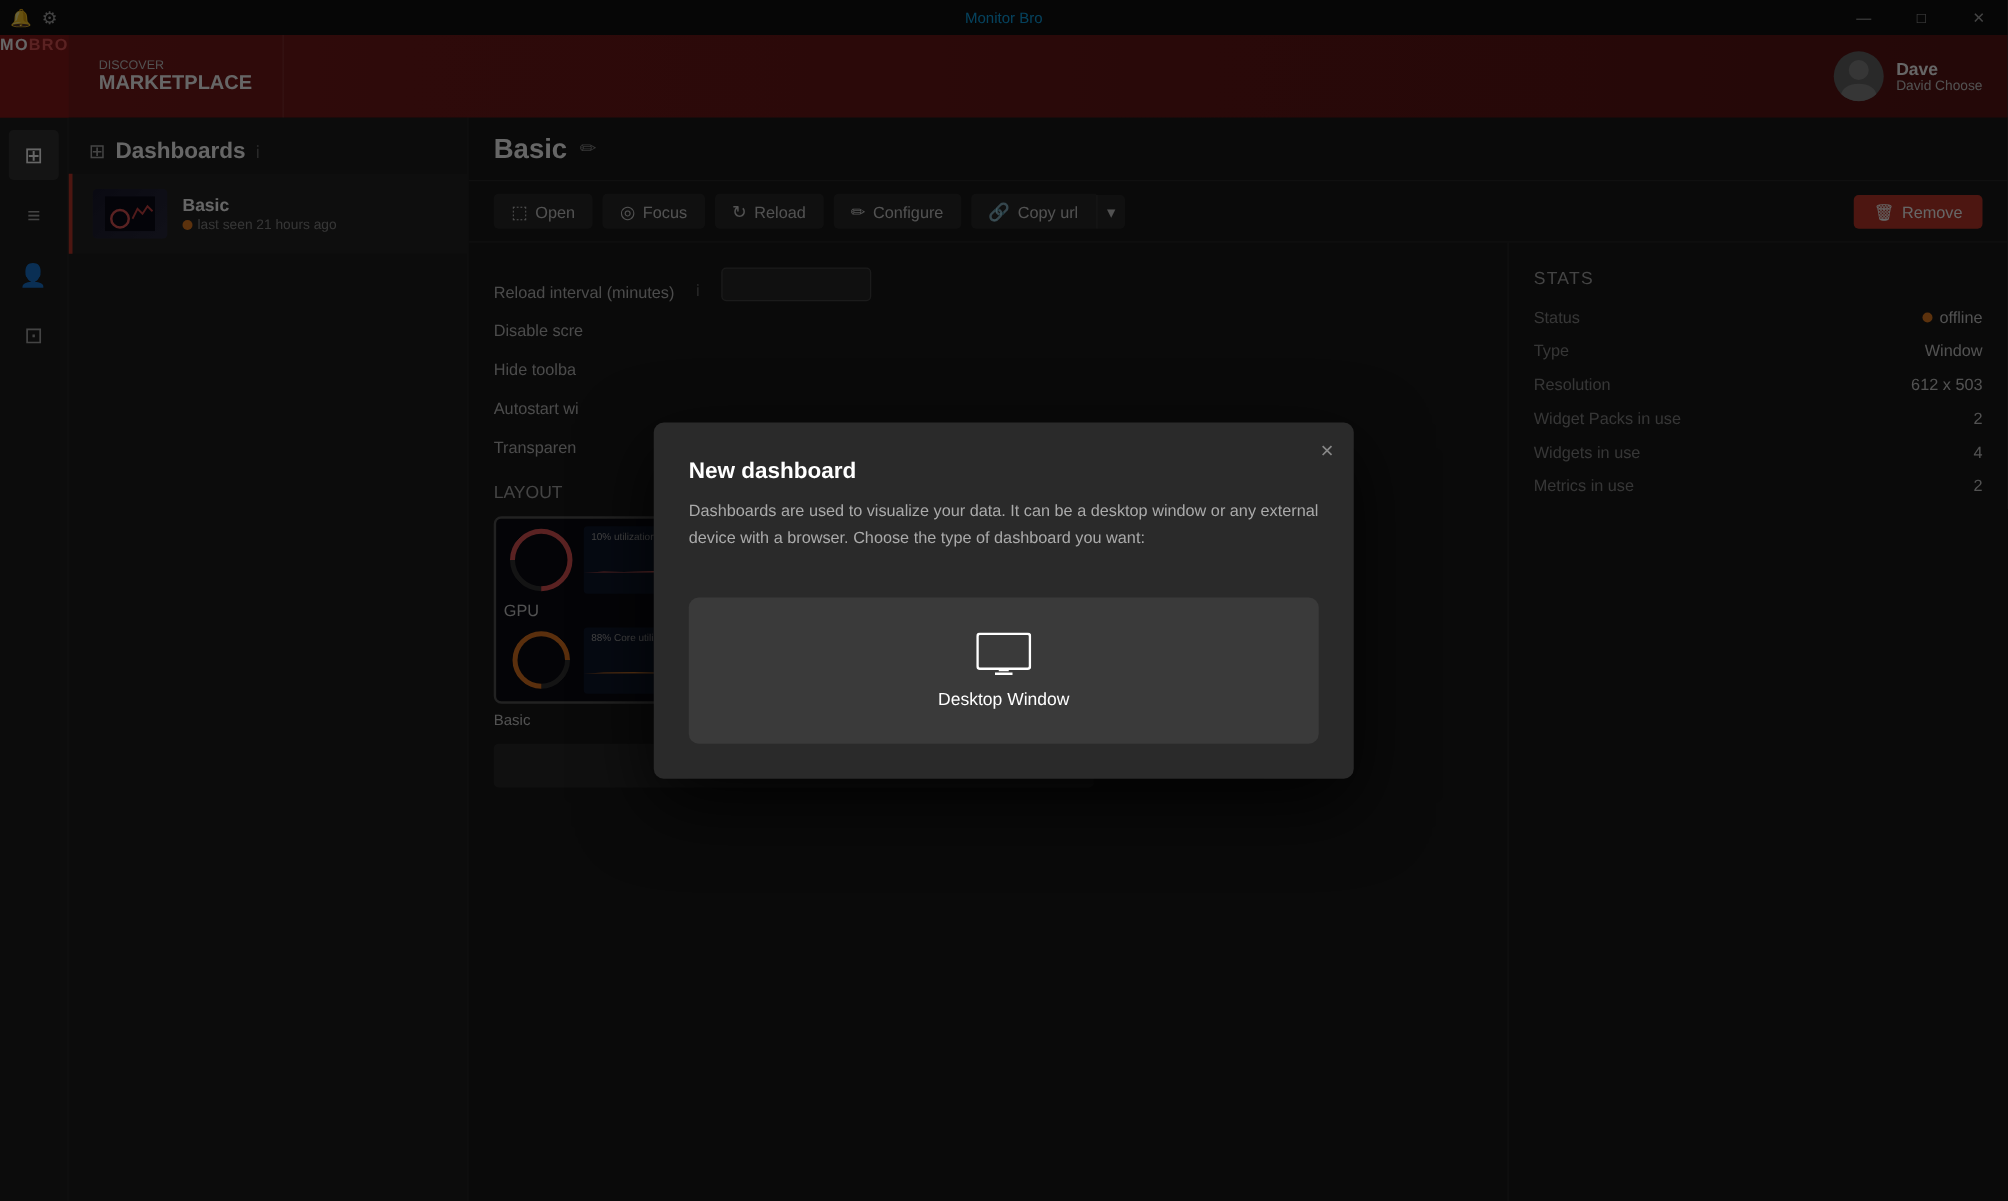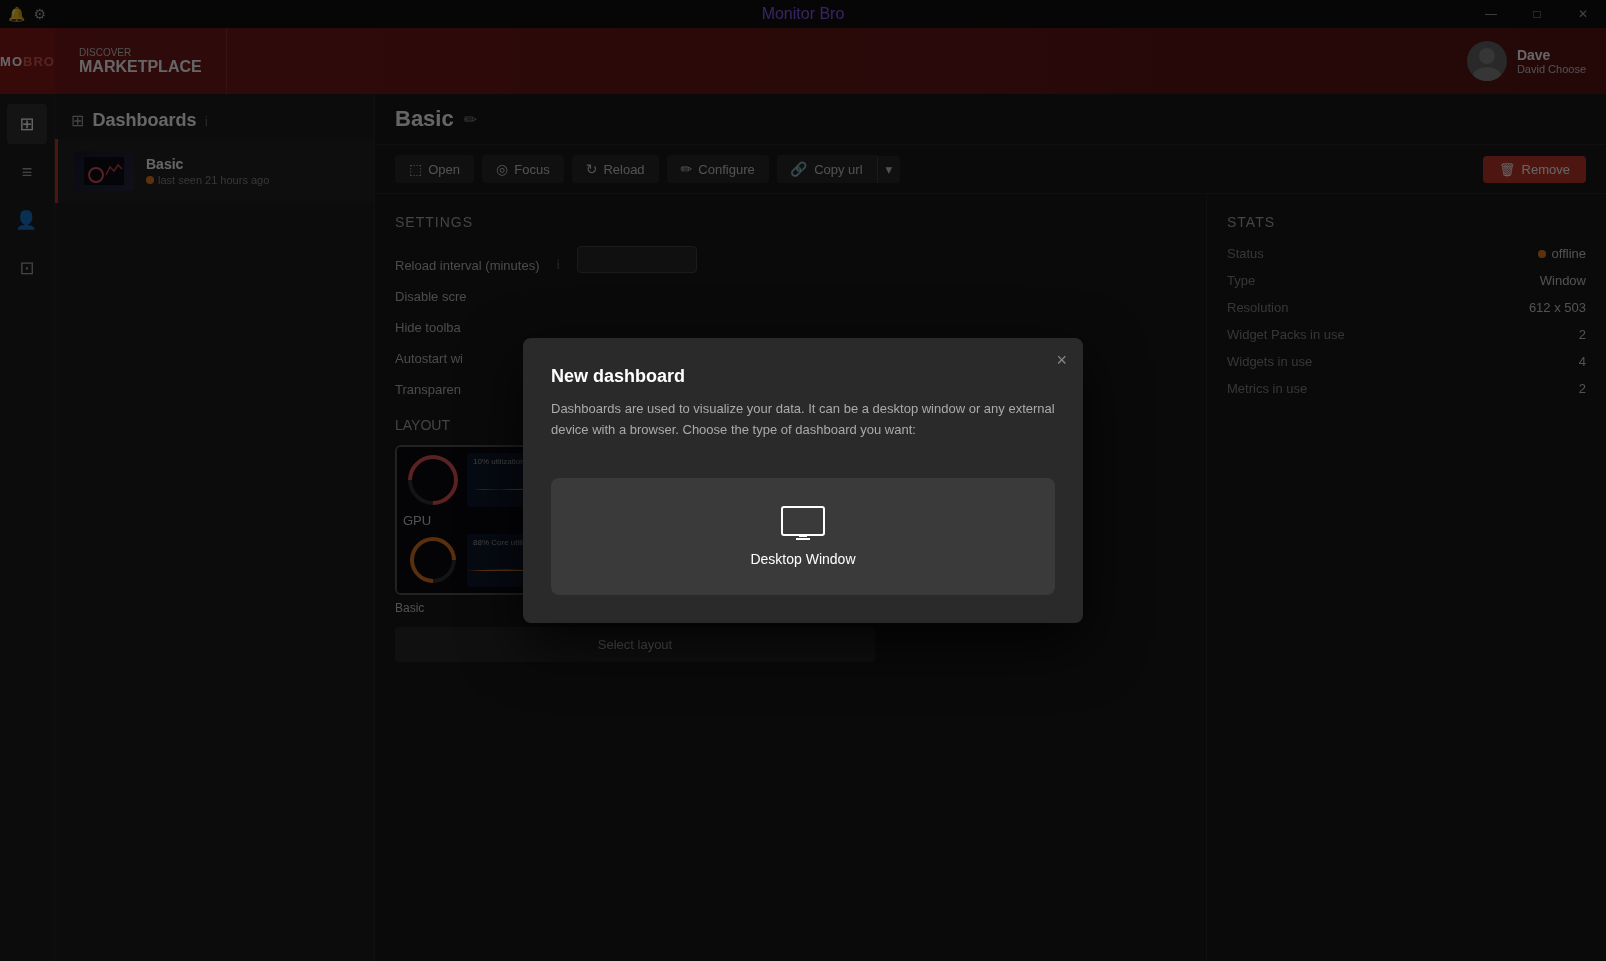--- a/index.html
+++ b/index.html
@@ -16,22 +16,22 @@
     
     .title-bar {
       background: #111;
       height: 28px;
       display: flex;
       align-items: center;
       justify-content: center;
       position: relative;
     }
     .title-bar-title {
-      color: #8b5cf6;
-      font-size: 16px;
+      color: #0ea5e9;
+      font-size: 12px;
     }
     .title-bar-controls {
       position: absolute;
       right: 0;
       top: 0;
       display: flex;
       align-items: center;
       height: 100%;
     }
     .title-bar-btn {
@@ -62,21 +62,21 @@
       display: flex;
       align-items: center;
       padding: 0 0 0 0;
       position: relative;
     }
     .logo-area {
       width: 55px;
       height: 66px;
       background: #8b1a1a;
       display: flex;
-      align-items: center;
+      align-items: flex-start;
       justify-content: center;
       flex-shrink: 0;
     }
     .logo-text {
       color: #fff;
       font-weight: bold;
       font-size: 13px;
       letter-spacing: 1px;
     }
     .logo-text span { color: #e05555; }
@@ -599,21 +599,20 @@
         <button class="copy-url-dropdown">▾</button>
       </div>
       <button class="remove-btn">
         <span>🗑</span>
         <span>Remove</span>
       </button>
     </div>
     <div class="content-body">
 
       <div class="settings-panel">
-        <h3>Settings</h3>
         <div class="settings-row">
           <span>Reload interval (minutes)</span>
           <span style="color:#666; font-size:13px">ℹ</span>
           <input class="settings-input" type="text" value="" style="">
         </div>
         <div class="settings-row">
           <span>Disable scre</span>
         </div>
         <div class="settings-row">
           <span>Hide toolba</span>

